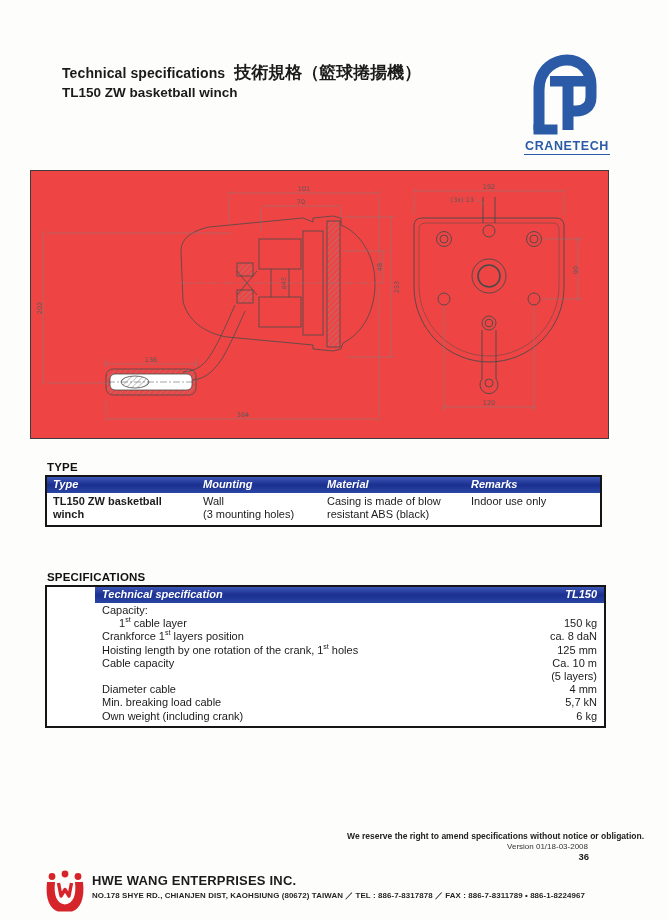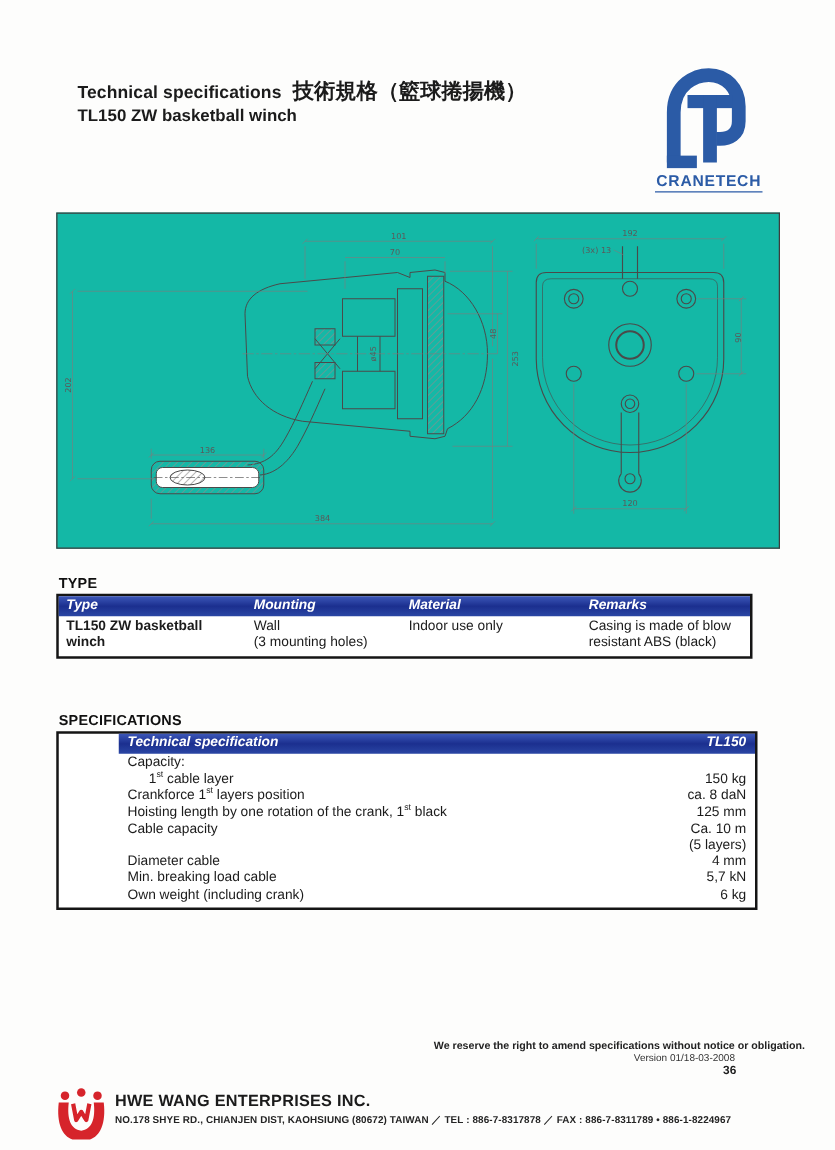--- a/index.html
+++ b/index.html
@@ -13,21 +13,21 @@
   .title-block { position:absolute; left:62px; top:61px; }
   .title-line1 { display:flex; align-items:baseline; }
   .title-en { font-size:14px; font-weight:bold; letter-spacing:0.1px; }
   .title-zh { font-size:17px; font-weight:bold; margin-left:9px; }
   .subtitle  { font-size:13.5px; font-weight:bold; margin-top:1px; }
   
   .brand { position:absolute; left:506px; top:54px; width:122px; text-align:center; }
   .brand svg { display:block; margin:0 auto; }
   .brand-name { font-size:12.5px; font-weight:bold; color:#2b5ba6; letter-spacing:0.6px; margin-top:1px; border-bottom:1px solid #2b5ba6; display:inline-block; padding:0 1px 1px; }
   
-  .drawing { position:absolute; left:45px; top:170px; width:579px; height:269px; border:1.2px solid #3d3d3d; background:#14b8a6; }
+  .drawing { position:absolute; left:30px; top:170px; width:579px; height:269px; border:1.2px solid #3d3d3d; background:#ef4444; }
   .drawing svg { display:block; }
   svg text.dim { font-family:"DejaVu Sans", sans-serif; font-size:6.5px; fill:#5a5a5a; }
   
   .sec-heading { position:absolute; font-size:11.5px; font-weight:bold; letter-spacing:0.2px; color:#101010; }
   
   .tbl { position:absolute; border:2px solid #151515; background:#fff; }
   .tbl-head-bg { background:linear-gradient(180deg,#3c57b8 0%, #1b2f8f 50%, #2a46a4 100%); color:#fff; font-style:italic; font-weight:bold; font-size:11px; }
   .type-table { left:45px; top:475px; width:557px; }
   .t-grid { display:grid; grid-template-columns:150px 124px 144px 1fr; }
   .t-head-cell { padding:1px 0 2px 6px; line-height:13px; }
@@ -189,25 +189,25 @@
       <span class="t-head-cell">Mounting</span>
       <span class="t-head-cell">Material</span>
       <span class="t-head-cell">Remarks</span>
     </div>
     <div class="t-grid">
       <span class="t-body-cell t-col-type">TL150 ZW basketball winch</span>
       <span class="t-body-cell">
         <div>Wall</div>
         <div>(3 mounting holes)</div>
       </span>
-      <span class="t-body-cell">Indoor use only</span>
       <span class="t-body-cell">
         <div>Casing is made of blow</div>
         <div>resistant ABS (black)</div>
       </span>
+      <span class="t-body-cell">Indoor use only</span>
     </div>
   </div>
 
   <div class="sec-heading" style="left:47px; top:571px;">SPECIFICATIONS</div>
   <div class="tbl spec-table">
     <div class="s-head tbl-head-bg">
       <span>Technical specification</span>
       <span>TL150</span>
     </div>
     <div class="s-body">
@@ -217,21 +217,21 @@
       </div>
       <div class="s-row indent">
         <span class="s-label"><span>1</span><sup>st</sup><span> cable layer</span></span>
         <span class="s-value">150 kg</span>
       </div>
       <div class="s-row">
         <span class="s-label"><span>Crankforce 1</span><sup>st</sup><span> layers position</span></span>
         <span class="s-value">ca. 8 daN</span>
       </div>
       <div class="s-row">
-        <span class="s-label"><span>Hoisting length by one rotation of the crank, 1</span><sup>st</sup><span> black</span></span>
+        <span class="s-label"><span>Hoisting length by one rotation of the crank, 1</span><sup>st</sup><span> holes</span></span>
         <span class="s-value">125 mm</span>
       </div>
       <div class="s-row">
         <span class="s-label">Cable capacity</span>
         <span class="s-value">Ca. 10 m</span>
       </div>
       <div class="s-row">
         <span class="s-label"></span>
         <span class="s-value">(5 layers)</span>
       </div>

